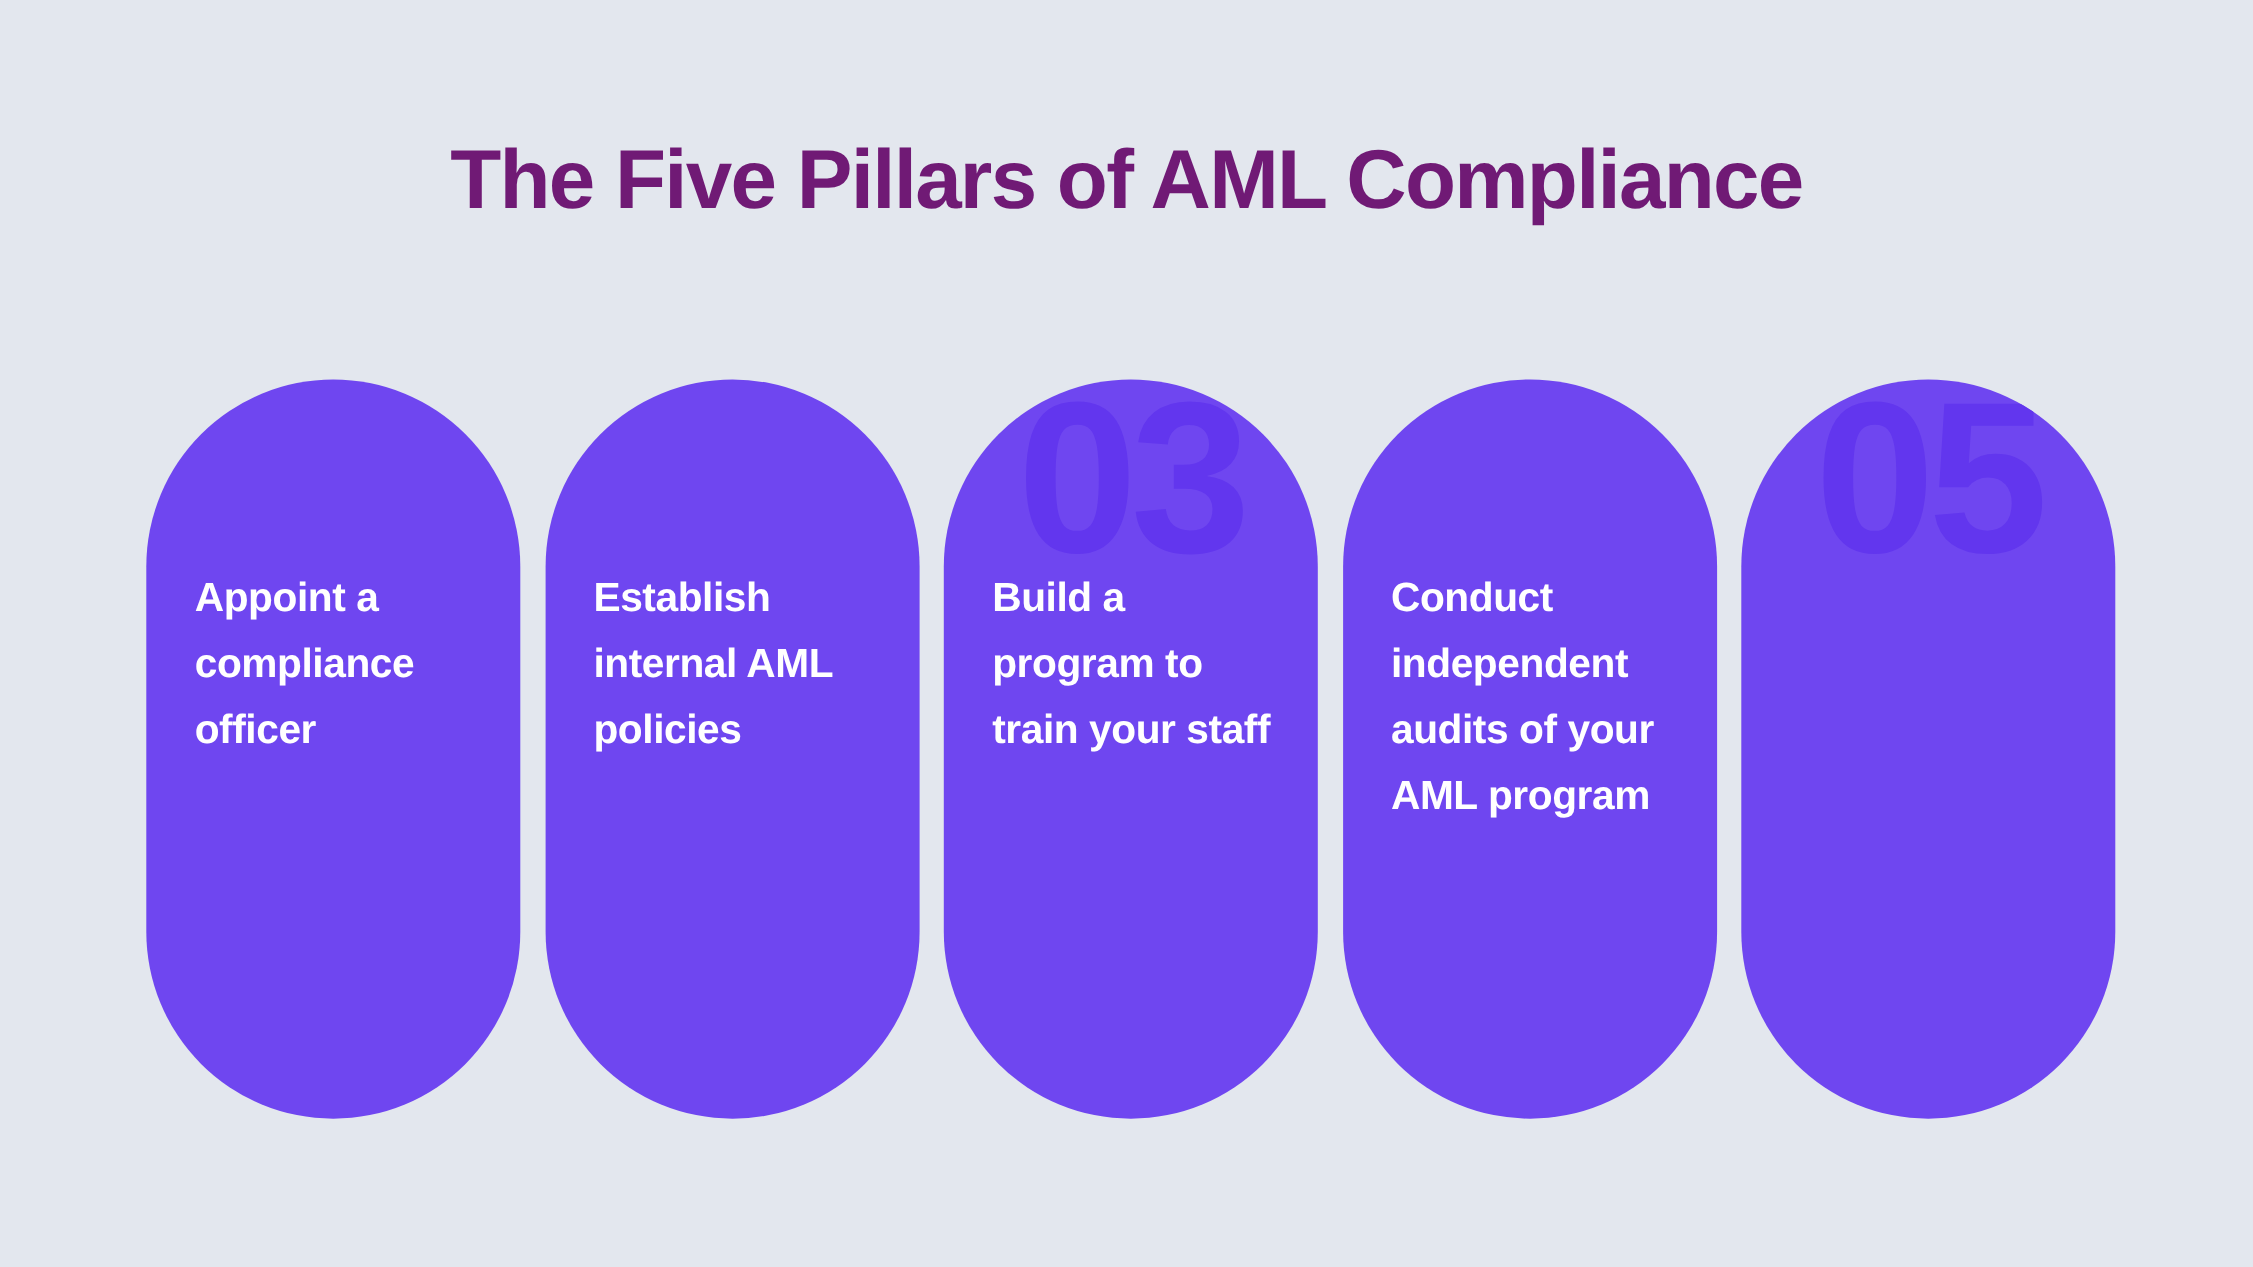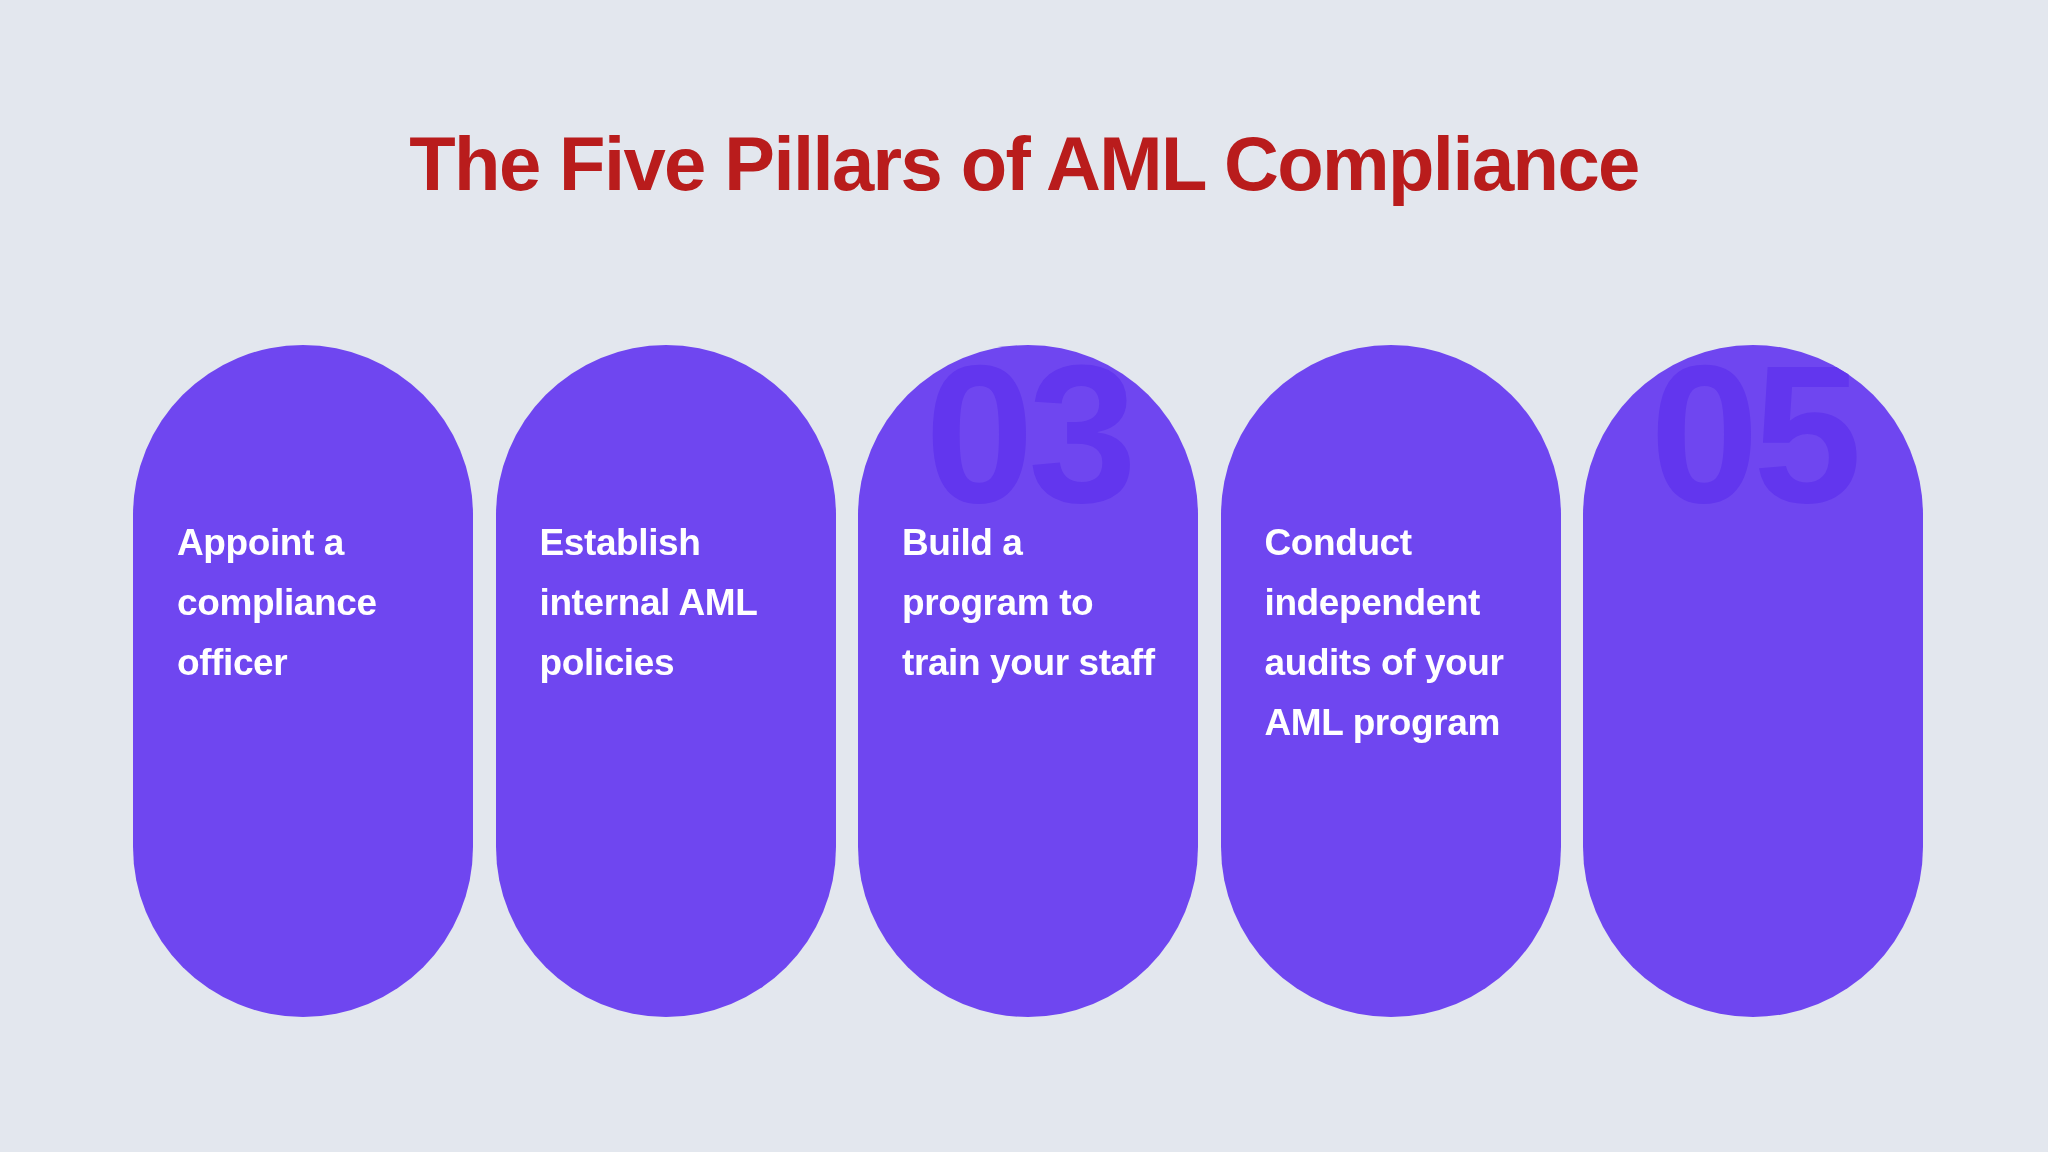--- a/index.html
+++ b/index.html
@@ -25,21 +25,21 @@
   .title {
     position: absolute;
     left: 0;
     right: 0;
     top: 122px;
     text-align: center;
     font-size: 76px;
     line-height: 84px;
     font-weight: bold;
     letter-spacing: -1.6px;
-    color: #b91c1c;
+    color: #701a75;
     white-space: nowrap;
   }
 
   .pillars {
     position: absolute;
     left: 133px;
     top: 345px;
     width: 1790px;
     height: 672px;
     display: flex;

